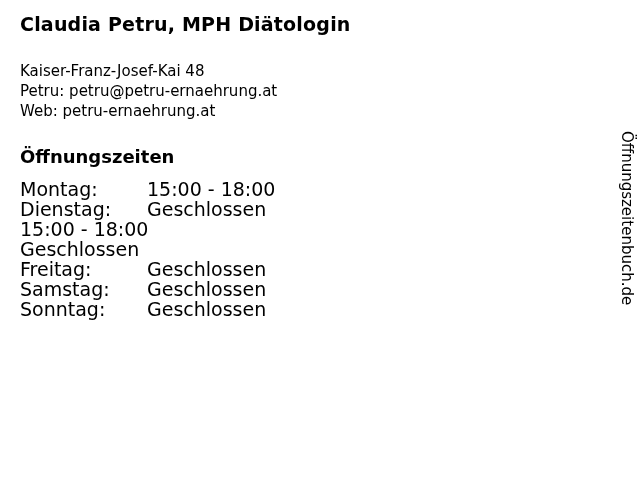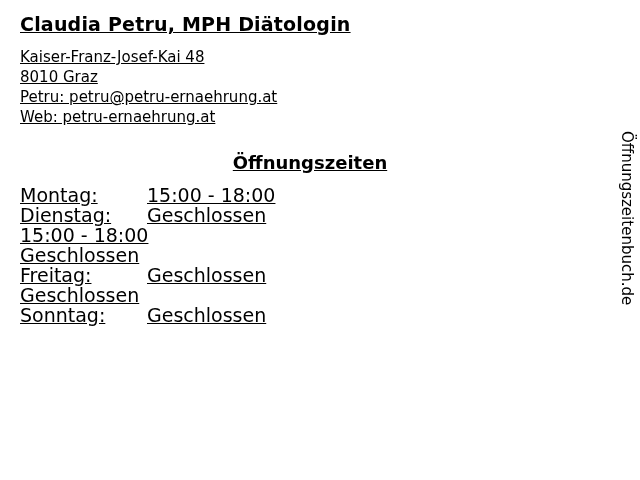--- a/index.html
+++ b/index.html
@@ -14,39 +14,37 @@
   .page {
     position: relative;
     width: 640px;
     height: 480px;
   }
   .content {
     position: absolute;
     top: 12px;
     left: 20px;
     right: 40px;
-    text-decoration: underline;
   }
   .business-name {
     font-size: 19px;
     font-weight: 700;
     line-height: 24px;
     letter-spacing: 0.2px;
   }
   .contact-block {
-    margin-top: 11px;
+    margin-top: 25px;
     font-size: 15px;
     line-height: 20px;
   }
   .hours-heading {
     margin-top: 25px;
     font-size: 18px;
     font-weight: 700;
     line-height: 22px;
-    text-align: center;
   }
   .hours-table {
     margin-top: 11px;
     font-size: 19px;
     line-height: 20px;
   }
   .hours-row {
     display: flex;
   }
   .hours-day {
@@ -71,21 +69,20 @@
 <body>
 
 <div class="page">
 
   <div class="content">
 
     <div class="business-name">Claudia Petru, MPH Diätologin</div>
 
     <div class="contact-block">
       <div>Kaiser-Franz-Josef-Kai 48</div>
-      <div>8010 Graz</div>
       <div>Petru: petru@petru-ernaehrung.at</div>
       <div>Web: petru-ernaehrung.at</div>
     </div>
 
     <div class="hours-heading">Öffnungszeiten</div>
 
     <div class="hours-table">
       <div class="hours-row">
         <span class="hours-day">Montag:</span>
         <span class="hours-time">15:00 - 18:00</span>
@@ -98,20 +95,21 @@
         <span class="hours-time">15:00 - 18:00</span>
       </div>
       <div class="hours-row">
         <span class="hours-time">Geschlossen</span>
       </div>
       <div class="hours-row">
         <span class="hours-day">Freitag:</span>
         <span class="hours-time">Geschlossen</span>
       </div>
       <div class="hours-row">
+        <span class="hours-day">Samstag:</span>
         <span class="hours-time">Geschlossen</span>
       </div>
       <div class="hours-row">
         <span class="hours-day">Sonntag:</span>
         <span class="hours-time">Geschlossen</span>
       </div>
     </div>
 
   </div>
 

